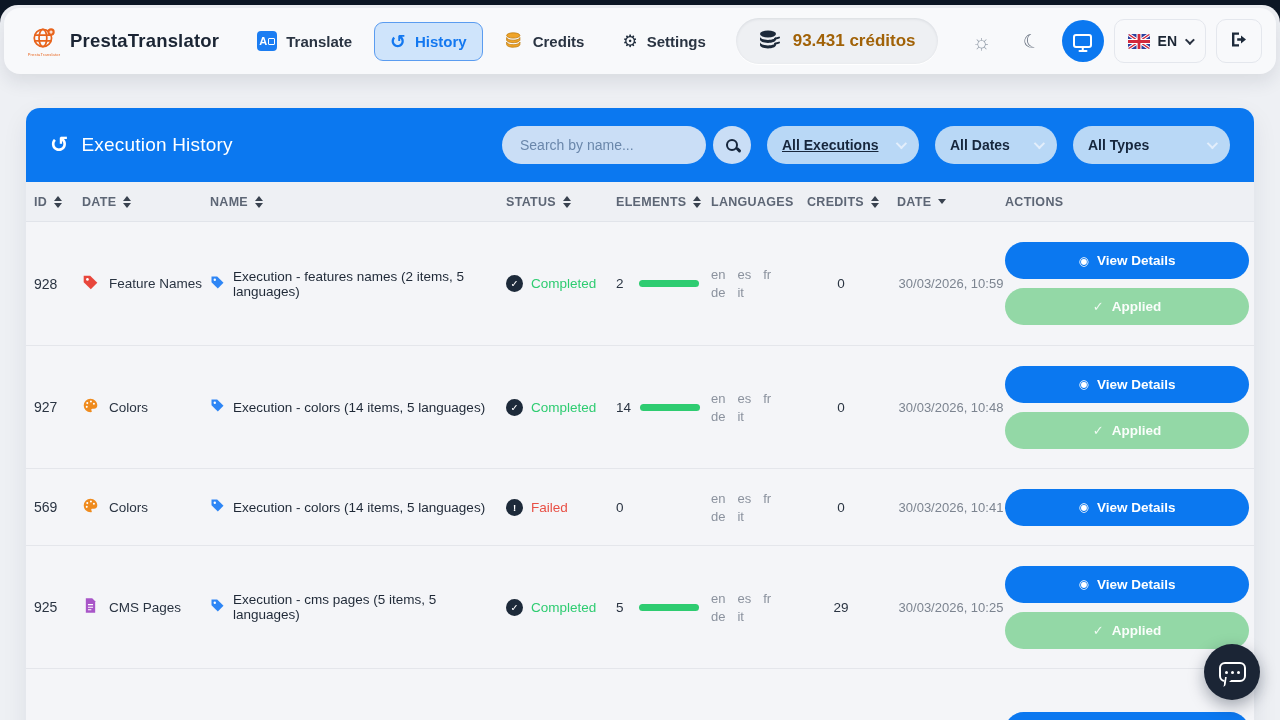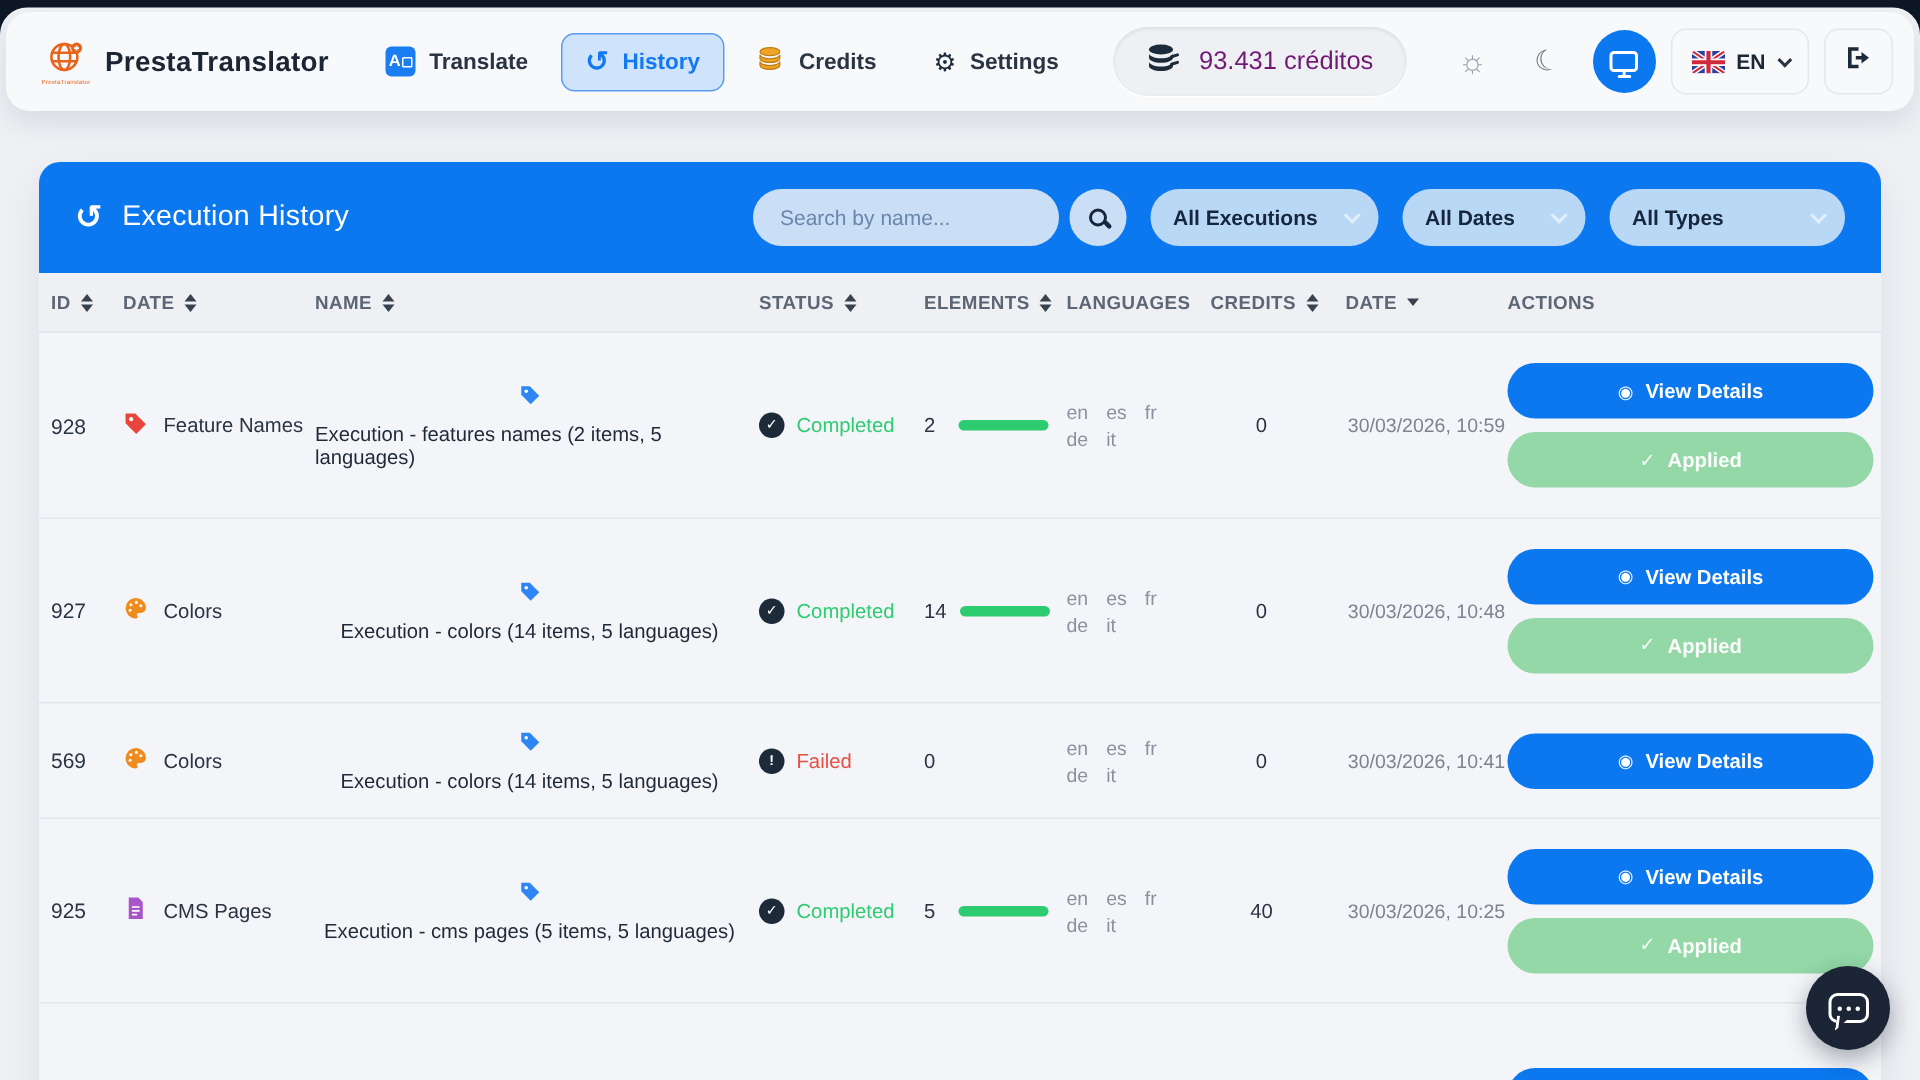--- a/index.html
+++ b/index.html
@@ -20,21 +20,21 @@
   .nav-item { display:flex; align-items:center; gap:9px; padding:9px 15px; border-radius:9px; font-size:15px; font-weight:600; color:#2a3442; border:1.5px solid transparent; cursor:pointer; }
   .nav-item.active { background:#cfe4fb; border-color:#5a9cf0; color:#1478f0; }
   .ic-translate { width:20px; height:20px; background:#1b7df2; border-radius:4px; color:#fff; font-size:11px; font-weight:700; display:flex; align-items:center; justify-content:center; gap:1px; }
   .ic-translate i { font-style:normal; }
   .ic-translate .mini { width:7px; height:7px; border:1px solid #fff; border-radius:1px; }
   .ic-history-glyph { font-size:19px; font-weight:700; line-height:1; color:#1478f0; }
   .ic-gear { font-size:17px; color:#1d2a3a; line-height:1; }
 
   .nav-right { margin-left:auto; display:flex; align-items:center; gap:10px; }
   .credits-pill { height:46px; border-radius:23px; background:#eef0f3; box-shadow:inset 0 1px 3px rgba(30,40,60,.10), 0 1px 0 #fff; display:flex; align-items:center; gap:12px; padding:0 22px; margin-right:14px; }
-  .credits-amount { font-size:17px; font-weight:400; color:#701a75; }
+  .credits-amount { font-size:17px; font-weight:700; color:#a16207; }
   .tool-btn { width:40px; height:40px; display:grid; place-items:center; border-radius:50%; cursor:pointer; }
   .sun-glyph { font-size:21px; color:#97a0ac; line-height:1; }
   .moon-glyph { font-size:19px; color:#6d7684; line-height:1; transform:rotate(-14deg); }
   .monitor-btn { background:#0b78f0; width:42px; height:42px; }
   .ic-monitor { width:19px; height:14px; border:2px solid #fff; border-radius:3px; position:relative; }
   .ic-monitor::after { content:""; position:absolute; left:50%; bottom:-6px; transform:translateX(-50%); width:9px; height:2.5px; background:#fff; border-radius:1px; }
   .ic-monitor::before { content:""; position:absolute; left:50%; bottom:-4px; transform:translateX(-50%); width:2.5px; height:4px; background:#fff; }
   .boxed { border:1px solid #e4e7ed; border-radius:10px; height:44px; display:flex; align-items:center; gap:8px; padding:0 13px; background:#f8f9fb; cursor:pointer; }
   .lang-label { font-size:14px; font-weight:700; color:#1c2634; }
   .chev { width:7px; height:7px; border-right:2px solid #2a3342; border-bottom:2px solid #2a3342; transform:rotate(45deg) translateY(-2px); }
@@ -46,38 +46,38 @@
   .panel-title { display:flex; align-items:center; gap:13px; color:#fff; }
   .panel-title .glyph { font-size:22px; font-weight:700; line-height:1; }
   .panel-title h1 { font-size:19px; font-weight:400; letter-spacing:.2px; }
   .search-input { margin-left:auto; width:204px; height:38px; border:none; border-radius:19px; background:#cadef6; padding:0 18px; font-size:14px; color:#1d2a3a; outline:none; font-family:inherit; }
   .search-input::placeholder { color:#6a87ab; }
   .search-btn { width:38px; height:38px; border-radius:50%; background:#cadef6; border:none; margin-left:7px; display:grid; place-items:center; cursor:pointer; }
   .ic-search { width:12px; height:12px; border:2.5px solid #16263c; border-radius:50%; position:relative; }
   .ic-search::after { content:""; position:absolute; width:2.5px; height:6px; background:#16263c; transform:rotate(-45deg); right:-3px; bottom:-4px; border-radius:2px; }
   .filter-pill { margin-left:16px; height:38px; border-radius:19px; background:#b9d8f6; display:flex; align-items:center; justify-content:space-between; padding:0 15px; font-size:14px; font-weight:700; color:#16263c; cursor:pointer; }
   .filter-pill .chev { border-color:#e3eefb; width:8px; height:8px; border-width:2.5px; }
-  .fp-exec { width:152px; } .fp-type { width:157px; } .fp-date { width:122px; }
+  .fp-exec { width:152px;text-decoration:underline; } .fp-type { width:157px; } .fp-date { width:122px; }
 
   
   .grid-row { display:grid; grid-template-columns:48px 128px 296px 110px 95px 96px 90px 108px 1fr; padding-left:8px; align-items:center; }
   .table-head { height:40px; background:#eef0f4; border-bottom:1px solid #e1e4ea; }
   .th { display:flex; align-items:center; gap:7px; font-size:12.5px; font-weight:600; color:#5d6675; letter-spacing:.3px; cursor:pointer; }
   .tri { width:0; height:0; border-left:4px solid transparent; border-right:4px solid transparent; }
   .tri-up { border-bottom:5px solid #39424f; margin-bottom:2px; }
   .tri-dn { border-top:5px solid #39424f; }
   .sort-both { display:flex; flex-direction:column; }
 
   .trow { background:#f4f5f8; border-top:1px solid #e4e6eb; }
   .trow:first-child { border-top:none; }
   .row-tall { height:123px; } .row-short { height:77px; }
   .cell-id { font-size:14px; color:#2a3442; }
   .cell-type { display:flex; align-items:center; gap:10px; font-size:13.5px; color:#2a3442; }
   .cell-type svg { width:17px; height:17px; flex:none; }
-  .cell-name { display:flex; align-items:center; gap:8px; font-size:13.5px; color:#1f2937; padding-right:10px;flex-direction:column; }
+  .cell-name { display:flex; align-items:center; gap:8px; font-size:13.5px; color:#1f2937; padding-right:10px; }
   .cell-name svg { width:15px; height:15px; flex:none; }
   .cell-status { display:flex; align-items:center; gap:8px; font-size:13.5px; font-weight:500; }
   .status-circle { width:17px; height:17px; border-radius:50%; background:#1d2a3a; color:#fff; display:grid; place-items:center; font-size:9.5px; font-weight:700; flex:none; }
   .st-completed { color:#2ecc71; } .st-failed { color:#e85046; }
   .cell-elements { display:flex; align-items:center; gap:9px; }
   .el-num { font-size:13.5px; color:#2a3442; min-width:14px; }
   .el-bar { width:60px; height:7px; border-radius:4px; background:#2ecc71; }
   .cell-langs { font-size:13px; color:#8b929e; }
   .lang-line { margin:3px 0; }
   .lang-line span { margin-right:12px; }
@@ -423,21 +423,21 @@
       <span>Completed</span>
     </div>
     <div class="cell-elements">
       <span class="el-num">5</span>
       <span class="el-bar"></span>
     </div>
     <div class="cell-langs">
             <div class="lang-line"><span>en</span><span>es</span><span>fr</span></div>
             <div class="lang-line"><span>de</span><span>it</span></div>
           </div>
-    <div class="cell-credits">40</div>
+    <div class="cell-credits">29</div>
     <div class="cell-date">30/03/2026, 10:25</div>
     <div class="cell-actions">
       <button class="btn btn-view">
         <span class="eye">◉</span>
         <span>View Details</span>
       </button>
       <button class="btn btn-applied">
         <span class="ck">✓</span>
         <span>Applied</span>
       </button>

